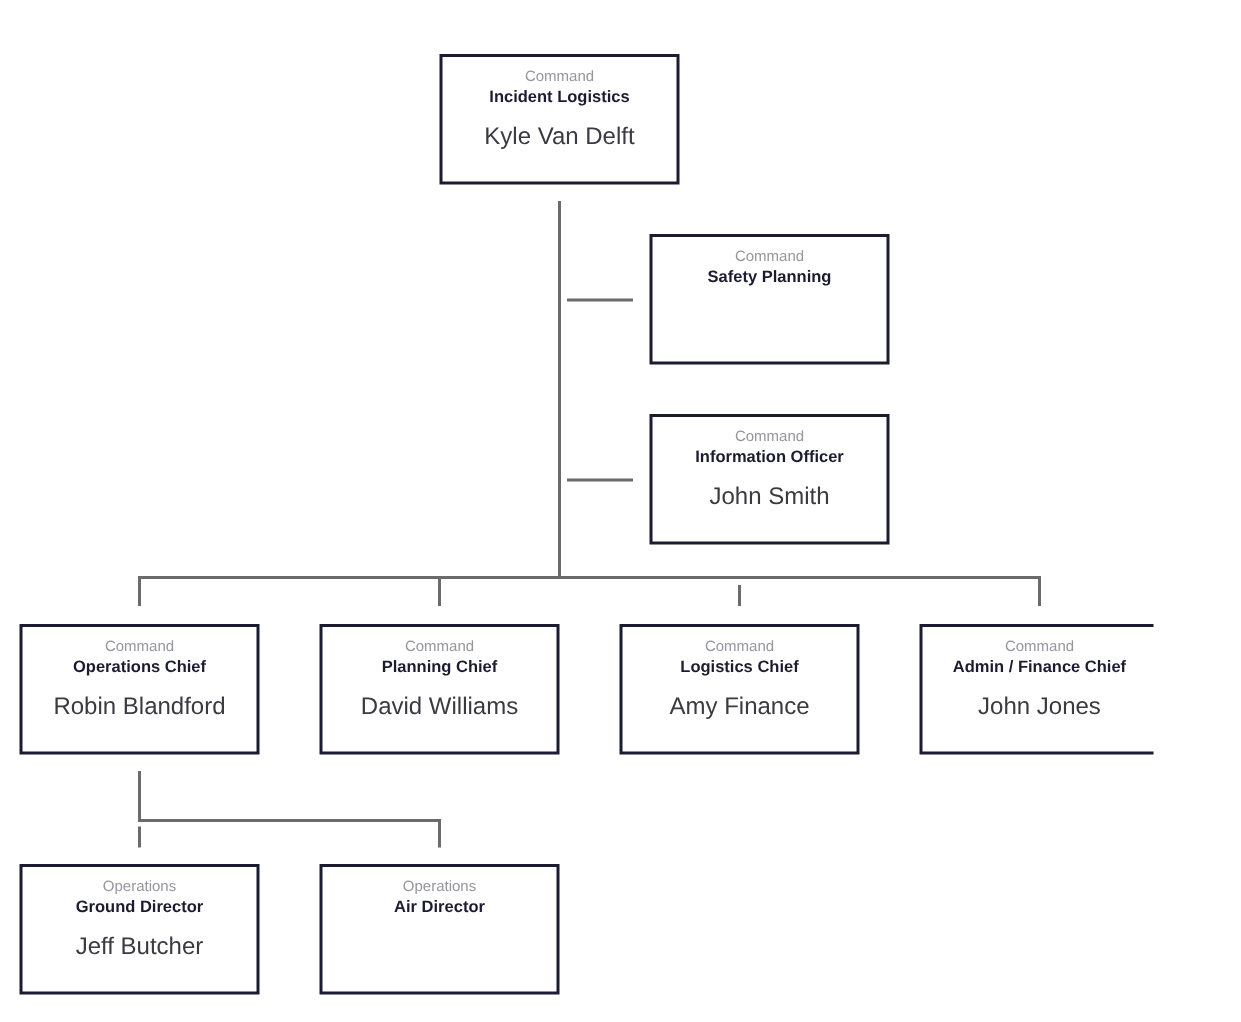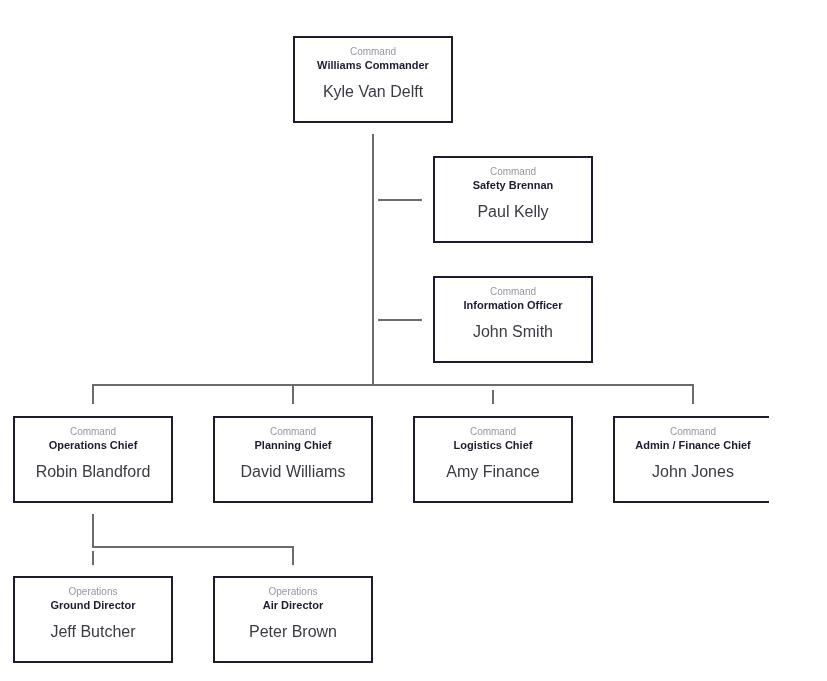--- a/index.html
+++ b/index.html
@@ -81,28 +81,27 @@
   <div class="line drop-planning"></div>
   <div class="line drop-logistics"></div>
   <div class="line drop-admin"></div>
   <div class="line trunk-ops"></div>
   <div class="line bus-ops"></div>
   <div class="line drop-ground"></div>
   <div class="line drop-air"></div>
 
   <div class="node p0">
     <span class="group">Command</span>
-    <span class="role">Williams Commander</span>
+    <span class="role">Incident Logistics</span>
     <span class="name">Kyle Van Delft</span>
   </div>
 
   <div class="node p1">
     <span class="group">Command</span>
-    <span class="role">Safety Brennan</span>
-    <span class="name">Paul Kelly</span>
+    <span class="role">Safety Planning</span>
   </div>
 
   <div class="node p2">
     <span class="group">Command</span>
     <span class="role">Information Officer</span>
     <span class="name">John Smith</span>
   </div>
 
   <div class="node p3">
     <span class="group">Command</span>
@@ -130,16 +129,15 @@
 
   <div class="node p7">
     <span class="group">Operations</span>
     <span class="role">Ground Director</span>
     <span class="name">Jeff Butcher</span>
   </div>
 
   <div class="node p8">
     <span class="group">Operations</span>
     <span class="role">Air Director</span>
-    <span class="name">Peter Brown</span>
   </div>
 
 </div>
 
 </body></html>

